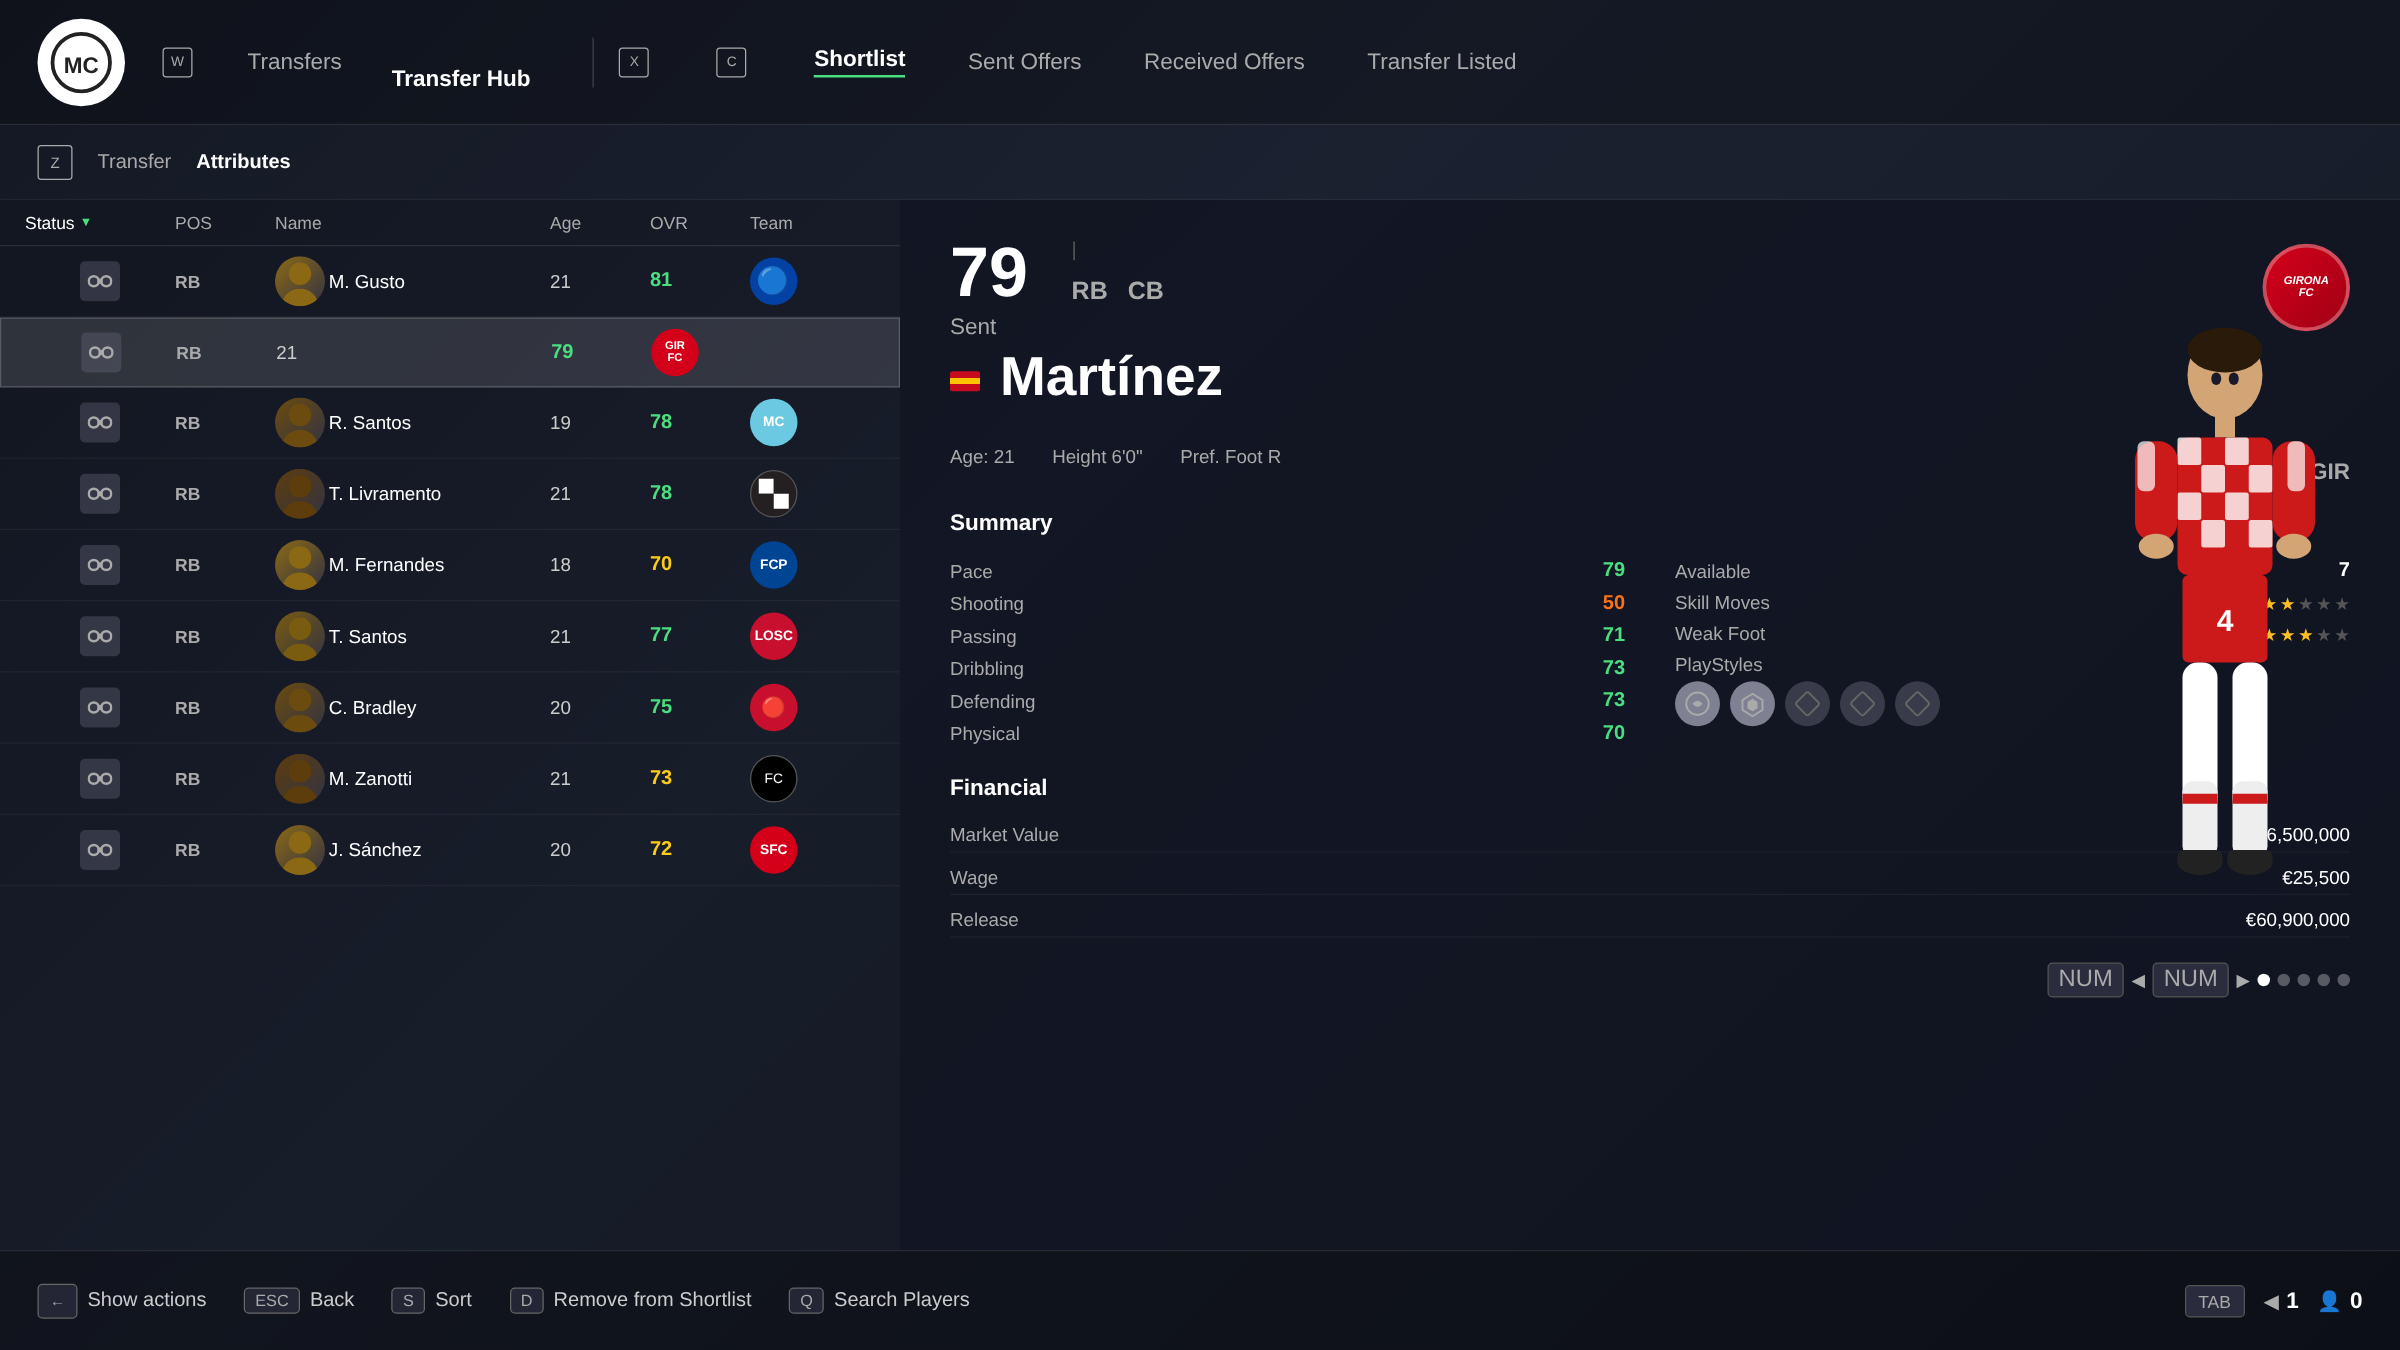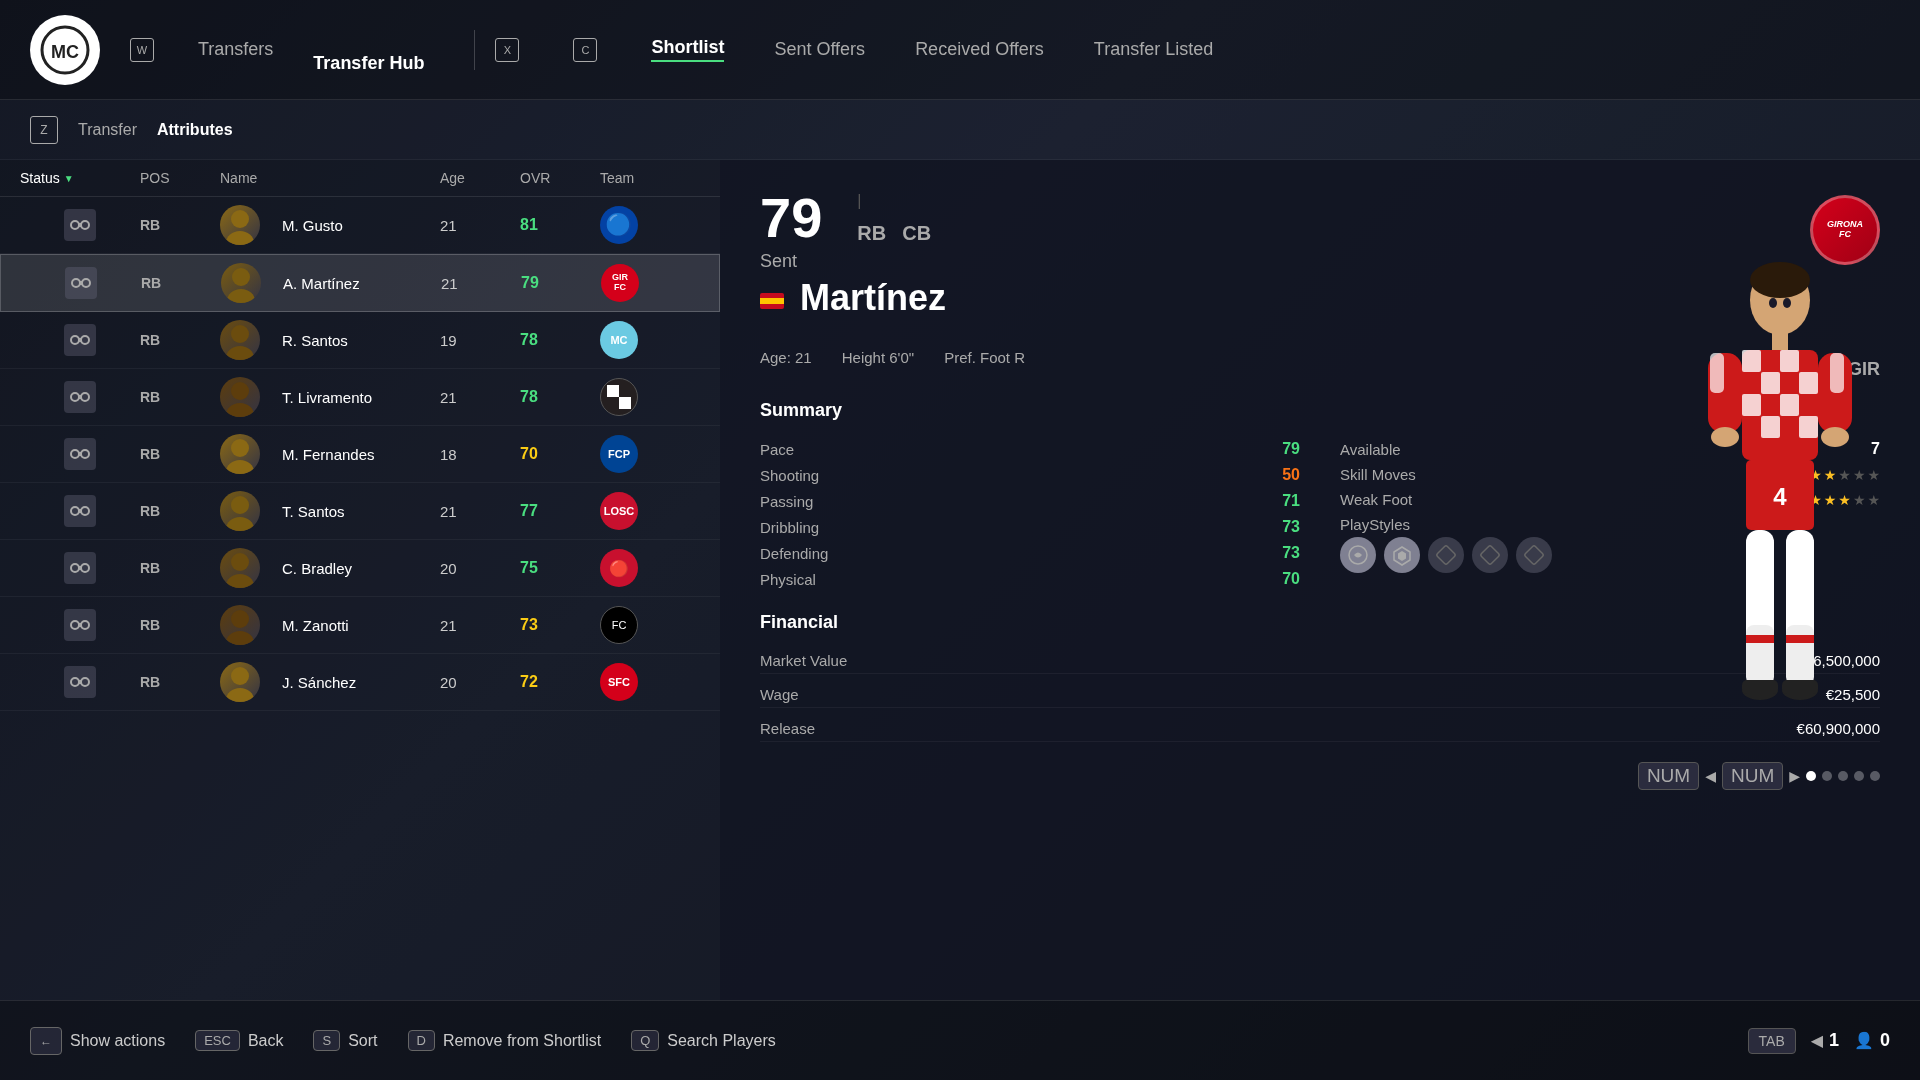--- a/index.html
+++ b/index.html
@@ -223,21 +223,21 @@
 
     .pos-badge {
       color: #aaa;
       font-size: 14px;
       font-weight: bold;
     }
 
     .player-info {
       display: flex;
       align-items: center;
-      gap: 22px;
+      gap: 3px;
     }
 
     .player-avatar {
       width: 40px;
       height: 40px;
       border-radius: 50%;
       background: linear-gradient(135deg, #556, #334);
       overflow: hidden;
       flex-shrink: 0;
     }
@@ -302,21 +302,21 @@
       font-size: 20px;
       font-weight: bold;
     }
 
     .pos-divider {
       color: #555;
       font-size: 20px;
     }
 
     .player-full-name {
-      font-size: 36px;
+      font-size: 44px;
       font-weight: bold;
       margin-bottom: 5px;
     }
 
     .player-first-name {
       font-size: 18px;
       color: #aaa;
       margin-bottom: 5px;
     }
 
@@ -664,31 +664,20 @@
         <div class="binoculars">
           <svg width="20" height="14" viewBox="0 0 20 14">
                 <circle cx="5" cy="7" r="4" fill="none" stroke="#aaa" stroke-width="2"></circle>
                 <circle cx="15" cy="7" r="4" fill="none" stroke="#aaa" stroke-width="2"></circle>
                 <rect x="8" y="5" width="4" height="4" fill="#aaa"></rect>
                 <line x1="5" y1="7" x2="5" y2="7" stroke="#aaa" stroke-width="1"></line>
               </svg>
         </div>
       </div>
       <div class="pos-badge">RB</div>
-      <div class="player-info">
-        <div class="player-avatar">
-          <div class="player-avatar-img" style="background:linear-gradient(135deg,#7a5c10,#334);">
-            <svg width="40" height="40" viewBox="0 0 40 40">
-              <circle cx="20" cy="14" r="9" fill="#7a5c10"></circle>
-              <ellipse cx="20" cy="38" rx="14" ry="12" fill="#7a5c10"></ellipse>
-            </svg>
-          </div>
-        </div>
-        <span class="player-name">A. Martínez</span>
-      </div>
       <div class="age-val">21</div>
       <div class="ovr-val" style="color:#4ade80">79</div>
       <div>
             <div style="width:38px;height:38px;border-radius:50%;background:#d4001a;display:flex;align-items:center;justify-content:center;font-size:9px;font-weight:bold;color:#fff;text-align:center;line-height:1.1;">GIR<br>FC</div>
           </div>
     </div>
         <div class="player-row">
       <div class="status-icon">
         <div class="binoculars">
           <svg width="20" height="14" viewBox="0 0 20 14">

